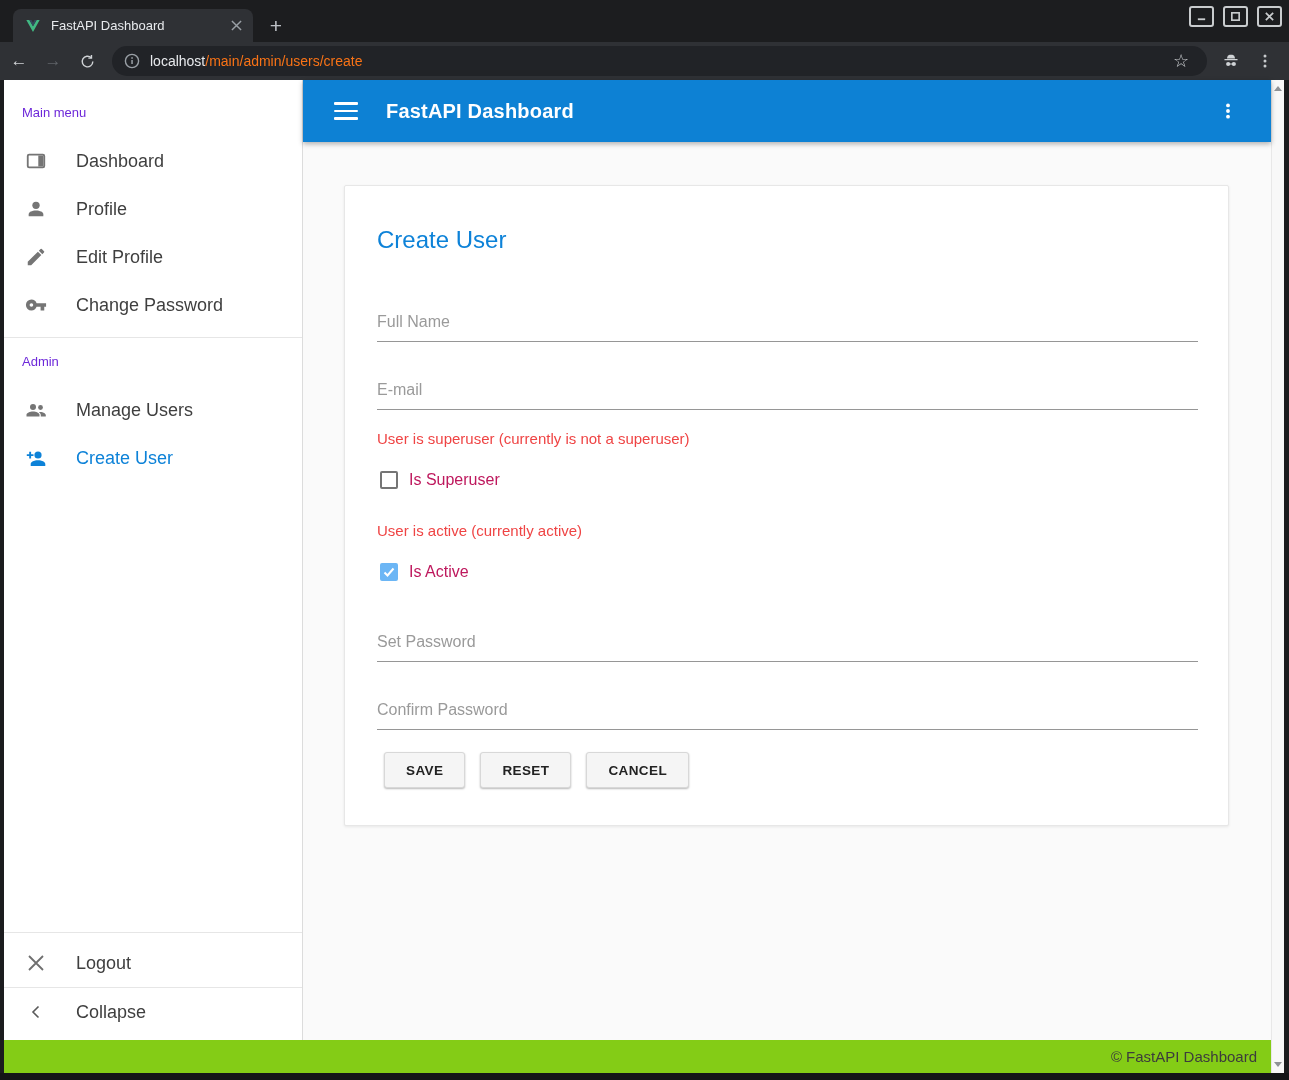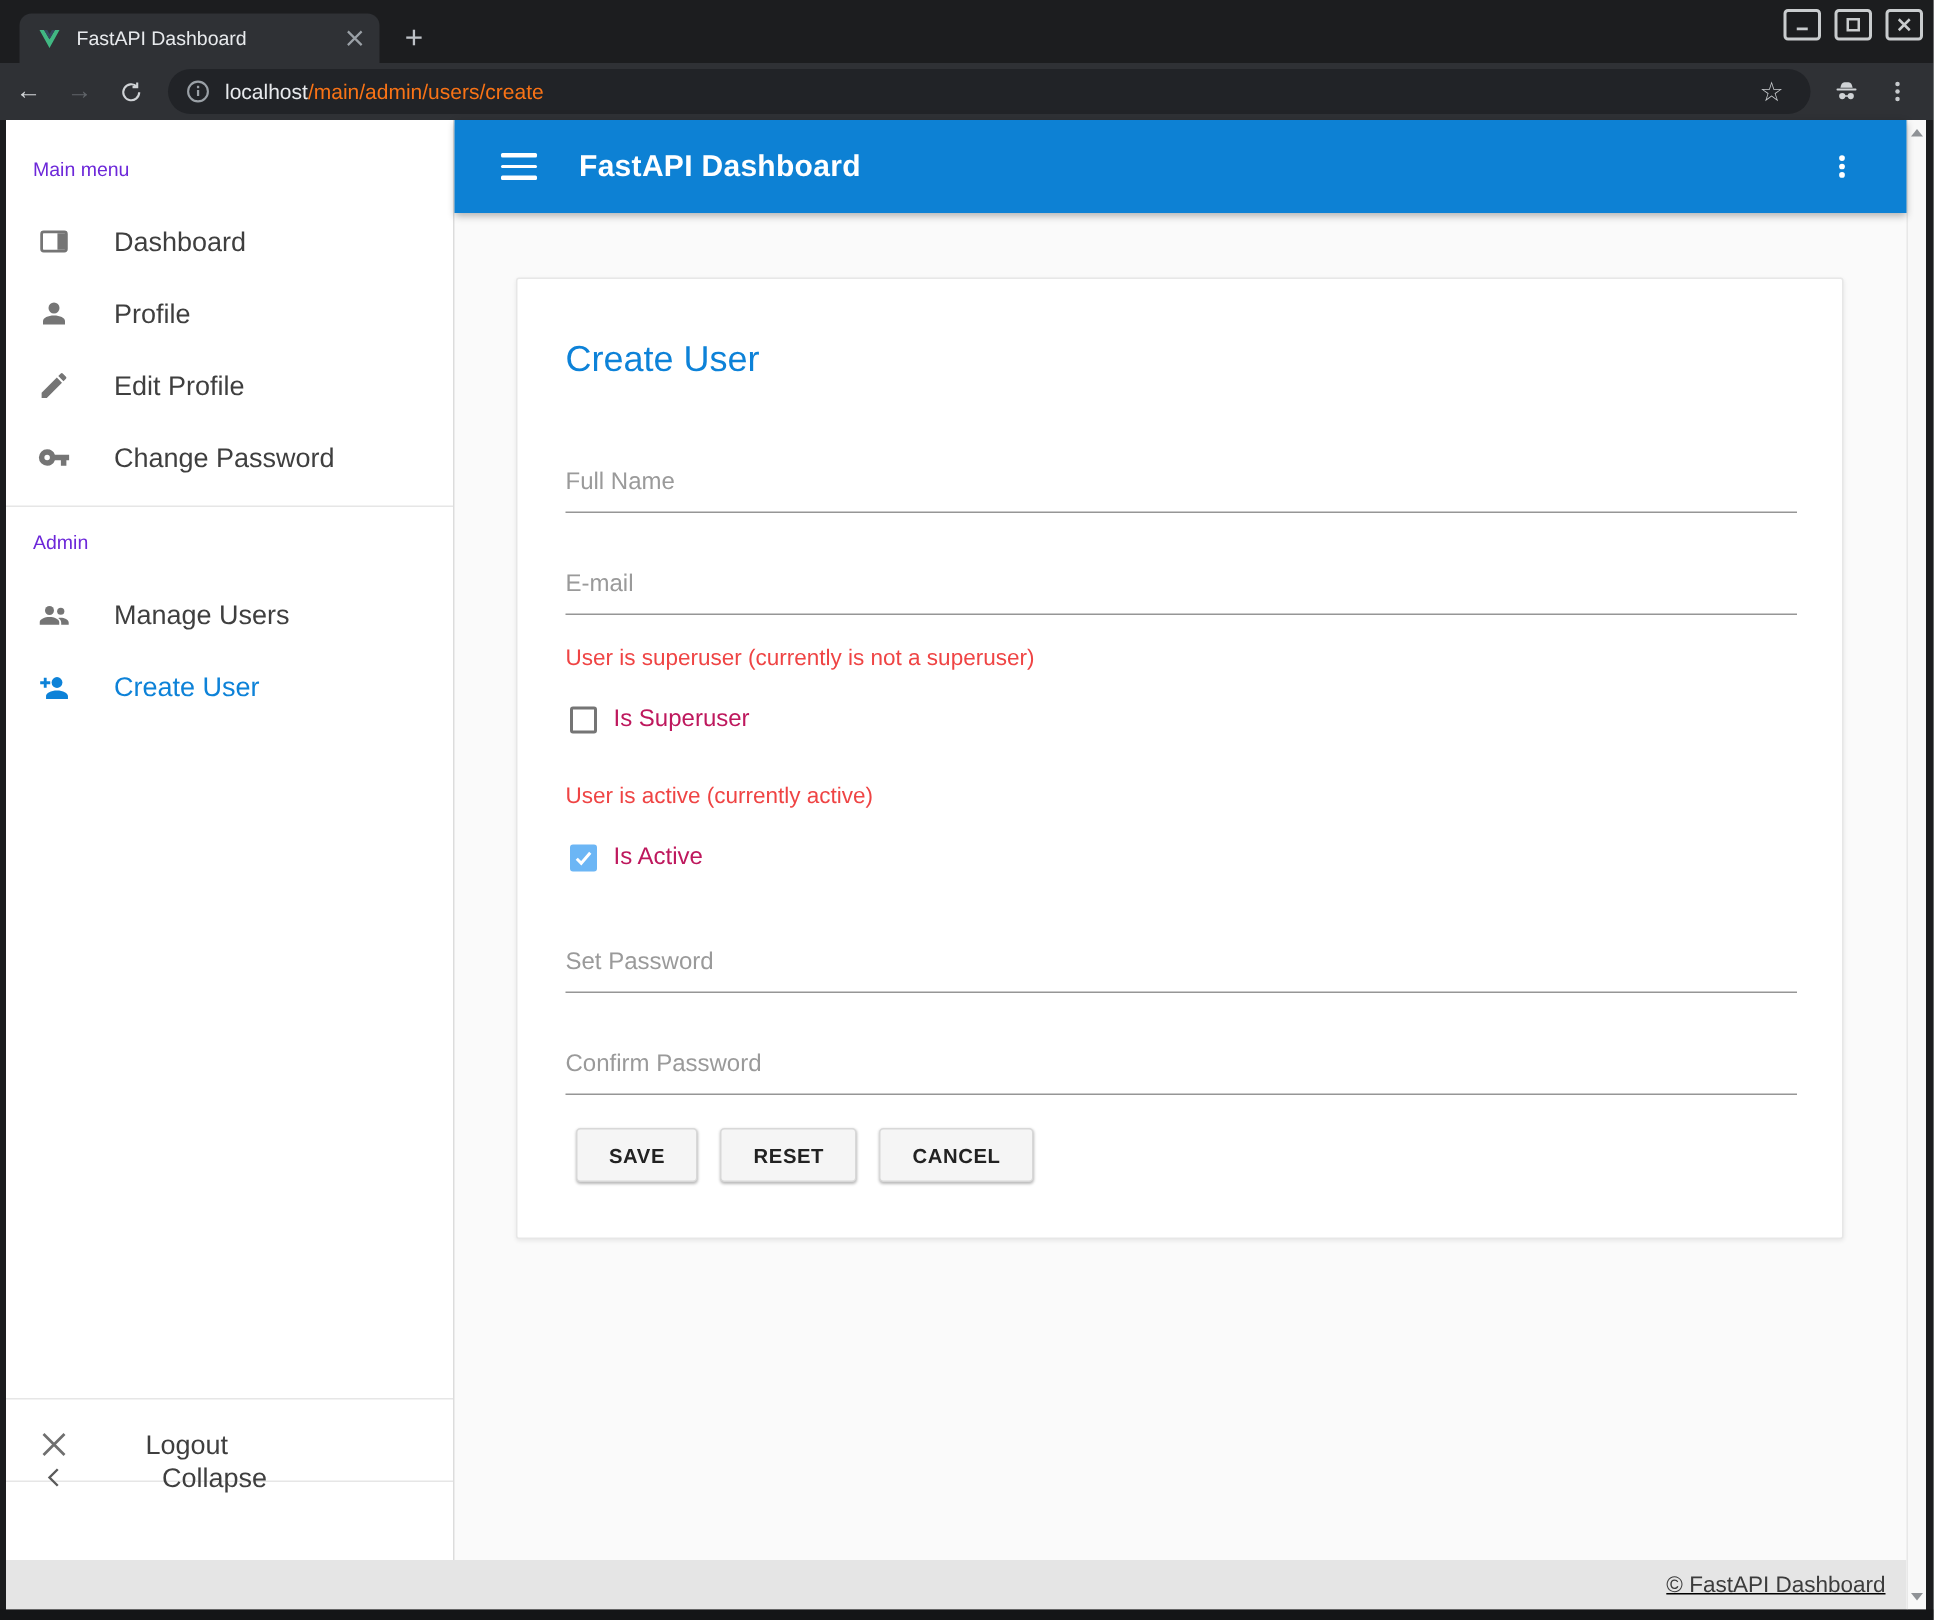--- a/index.html
+++ b/index.html
@@ -79,22 +79,22 @@
   .cb-box svg { display:none; }
   .cb-box.checked { background:#6cb6f5; border-color:#6cb6f5; }
   .cb-box.checked svg { display:block; }
   .cb-lbl { margin-left:11px; font-size:16px; color:#be185d; }
   .btnrow { position:absolute; left:39px; top:566px; display:flex; gap:15px; }
   .btn { height:36px; padding:0 21px; background:#f5f5f5; border:1px solid #d8d8d8; border-radius:3px;
          box-shadow:0 1px 2px rgba(0,0,0,.28); font-family:"Liberation Sans",sans-serif;
          font-size:13.5px; font-weight:600; color:#222; letter-spacing:.4px; cursor:pointer; }
 
   
-  .appfooter { position:absolute; left:0; bottom:0; width:1267px; height:33px; background:#e5e5e5;
-               display:flex; align-items:center; justify-content:flex-end; padding-right:14px;text-decoration:underline; }
+  .appfooter { position:absolute; left:0; bottom:0; width:1267px; height:33px; background:#84cc16;
+               display:flex; align-items:center; justify-content:flex-end; padding-right:14px; }
   .appfooter span { font-size:15px; color:#3c3c3c; }
 
   
   .border-b { position:absolute; left:0; bottom:0; width:1289px; height:7px; background:#141517; }
   .border-l { position:absolute; left:0; top:80px; width:4px; height:1000px; background:#1b1c1e; }
   .border-r { position:absolute; right:0; top:80px; width:5px; height:1000px; background:#1b1c1e; }
 </style>
 </head>
 <body>
 
@@ -237,30 +237,30 @@
         <svg width="24" height="24" viewBox="0 0 24 24" fill="#0d82d8">
             <circle cx="14" cy="9" r="3.6"></circle>
             <path d="M14 14.3c-4 0-7.3 1.7-7.3 3.7V20H21.3v-2c0-2-3.3-3.7-7.3-3.7z"></path>
             <path d="M5.2 8.2V5.8h1.9v2.4h2.4v1.9H7.1v2.4H5.2v-2.4H2.8V8.2h2.4z"></path>
           </svg>
       </span>
       <span class="lbl">Create User</span>
     </div>
 
     <div class="side-div" style="top:852px;"></div>
-    <div class="side-item" style="top:859px;gap:21px;">
+    <div class="side-item" style="top:859px;">
       <span class="ico">
         <svg width="20" height="20" viewBox="0 0 20 20">
             <path d="M3 3l14 14M17 3L3 17" stroke="#6f6f6f" stroke-width="1.8"></path>
           </svg>
       </span>
       <span class="lbl">Logout</span>
     </div>
     <div class="side-div" style="top:907px;"></div>
-    <div class="side-item" style="top:881px;gap:32px;">
+    <div class="side-item" style="top:908px;">
       <span class="ico">
         <svg width="16" height="16" viewBox="0 0 16 16">
             <path d="M10.5 2.5L5 8l5.5 5.5" fill="none" stroke="#5a5a5a" stroke-width="1.6"></path>
           </svg>
       </span>
       <span class="lbl">Collapse</span>
     </div>
   </div>
 
   <div class="appbar">

